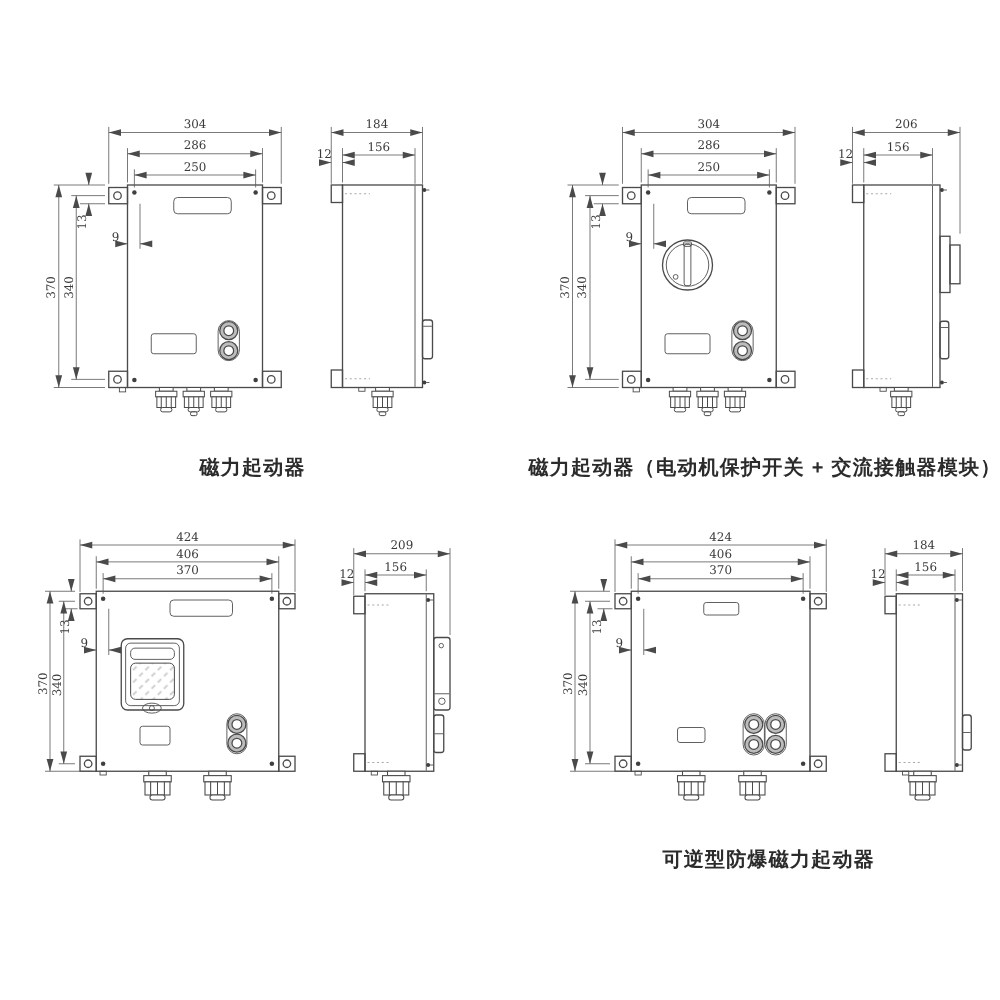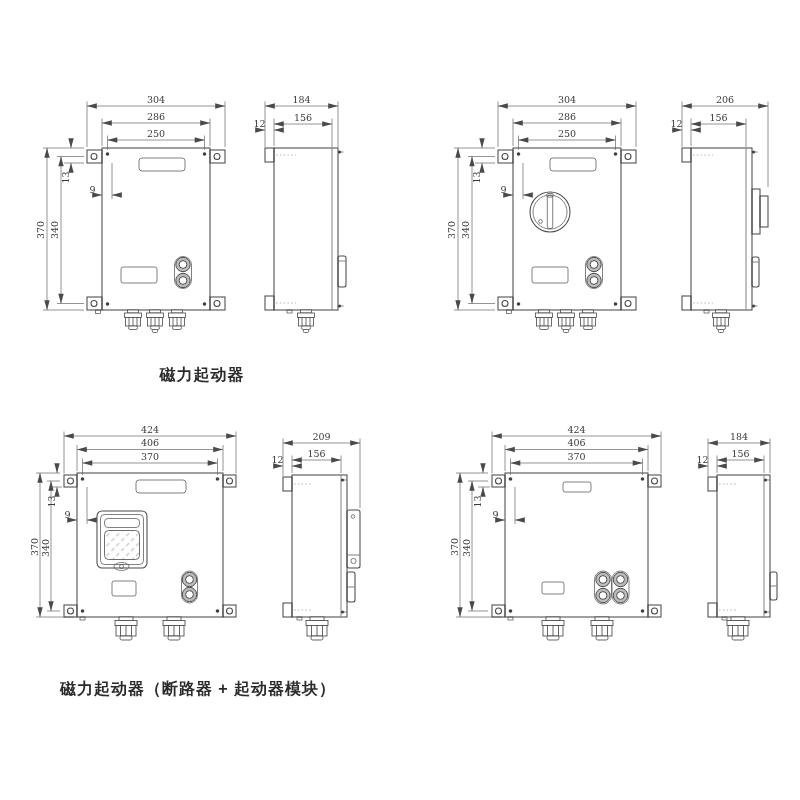--- a/index.html
+++ b/index.html
@@ -269,20 +269,21 @@
           <line x1="346" y1="147" x2="346" y2="118.5"></line>
     <line x1="282" y1="106" x2="368" y2="106" marker-start="url(#arr)" marker-end="url(#arr)"></line>
     <line x1="291" y1="124" x2="346" y2="124" marker-start="url(#arr)" marker-end="url(#arr)"></line>
     <line x1="274.5" y1="130" x2="282" y2="130" marker-end="url(#arr)"></line>
     <line x1="298.5" y1="130" x2="291" y2="130" marker-end="url(#arr)"></line>
     <text class="t" x="325" y="102.5">206</text>
     <text class="t" x="318.5" y="120.5">156</text>
     <text class="t" x="276.5" y="126.5">12</text>
   </g>
 </svg>
+<div class="cap" style="left:212px;top:365px">磁力起动器（电动机保护开关 + 交流接触器模块）</div>
 </div>
 
 <div class="q" id="q3">
 <svg class="drw" viewBox="0 0 400 400">
   <g>
     <g class="o">
       <rect x="64" y="75" width="13" height="12"></rect>
             <circle cx="70.5" cy="81" r="3"></circle>
       <rect x="223" y="75" width="13" height="12"></rect>
             <circle cx="229.5" cy="81" r="3"></circle>
@@ -382,21 +383,20 @@
           <line x1="341" y1="73" x2="341" y2="55.5"></line>
     <line x1="283" y1="43" x2="360" y2="43" marker-start="url(#arr)" marker-end="url(#arr)"></line>
     <line x1="292" y1="60" x2="341" y2="60" marker-start="url(#arr)" marker-end="url(#arr)"></line>
     <line x1="275.5" y1="66" x2="283" y2="66" marker-end="url(#arr)"></line>
     <line x1="299.5" y1="66" x2="292" y2="66" marker-end="url(#arr)"></line>
     <text class="t" x="321.5" y="39.5">209</text>
     <text class="t" x="316.5" y="56.5">156</text>
     <text class="t" x="277.5" y="62.5">12</text>
   </g>
 </svg>
-<div class="cap" style="left:198px;top:279px">磁力起动器（断路器 + 起动器模块）</div>
 </div>
 
 <div class="q" id="q4">
 <svg class="drw" viewBox="0 0 400 400">
   <g>
     <g class="o">
       <rect x="92" y="75" width="13" height="12"></rect>
             <circle cx="98.5" cy="81" r="3"></circle>
       <rect x="248" y="75" width="13" height="12"></rect>
             <circle cx="254.5" cy="81" r="3"></circle>
@@ -485,15 +485,16 @@
           <line x1="364" y1="73" x2="364" y2="55.5"></line>
     <line x1="308" y1="43" x2="370" y2="43" marker-start="url(#arr)" marker-end="url(#arr)"></line>
     <line x1="317" y1="60" x2="364" y2="60" marker-start="url(#arr)" marker-end="url(#arr)"></line>
     <line x1="300.5" y1="66" x2="308" y2="66" marker-end="url(#arr)"></line>
     <line x1="324.5" y1="66" x2="317" y2="66" marker-end="url(#arr)"></line>
     <text class="t" x="339" y="39.5">184</text>
     <text class="t" x="340.5" y="56.5">156</text>
     <text class="t" x="302.5" y="62.5">12</text>
   </g>
 </svg>
+<div class="cap" style="left:215px;top:279px">可逆型防爆磁力起动器</div>
 </div>
 
 </div>
 
 </body></html>

